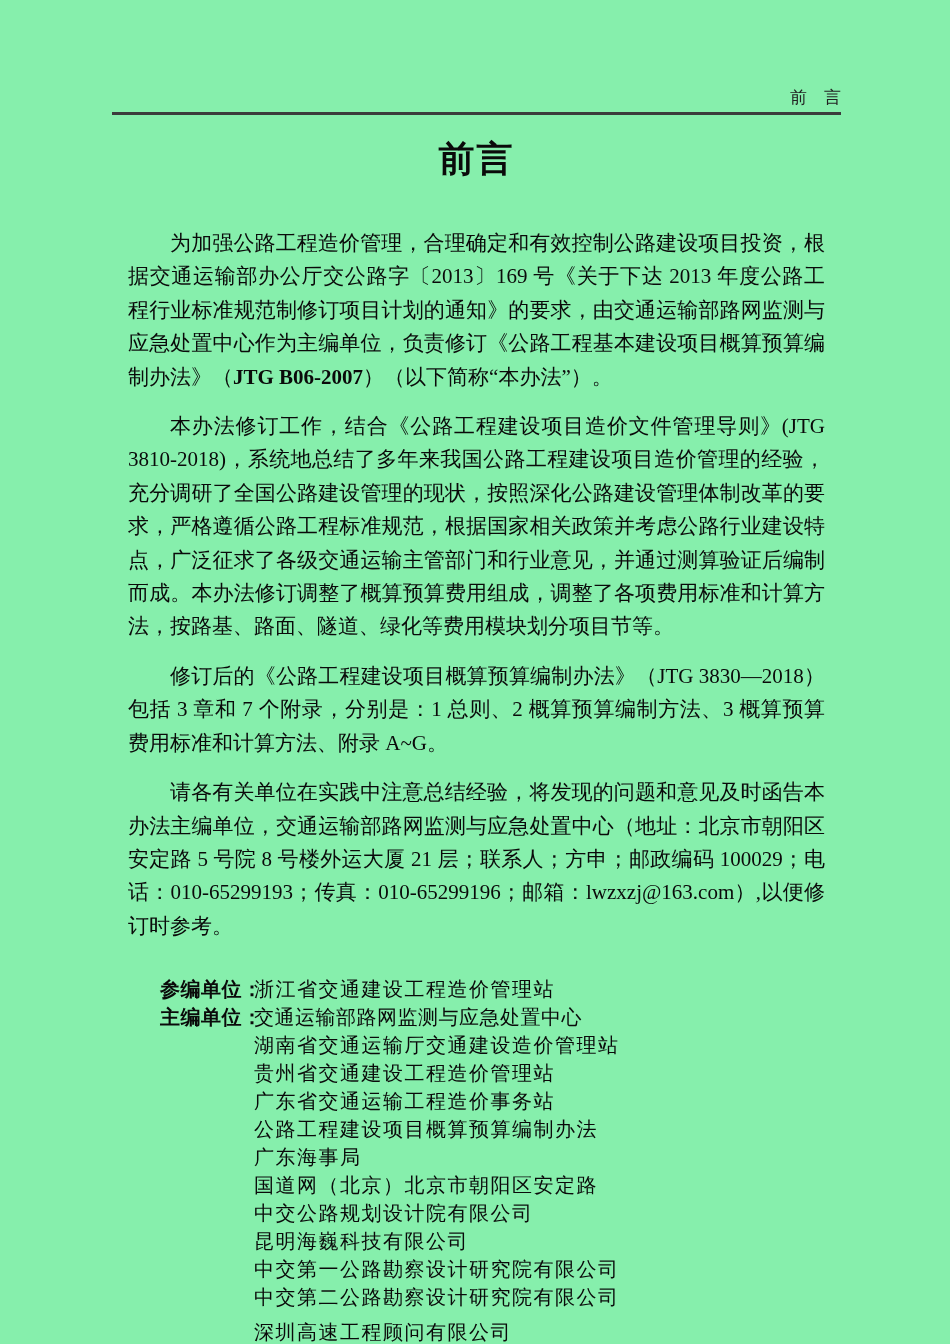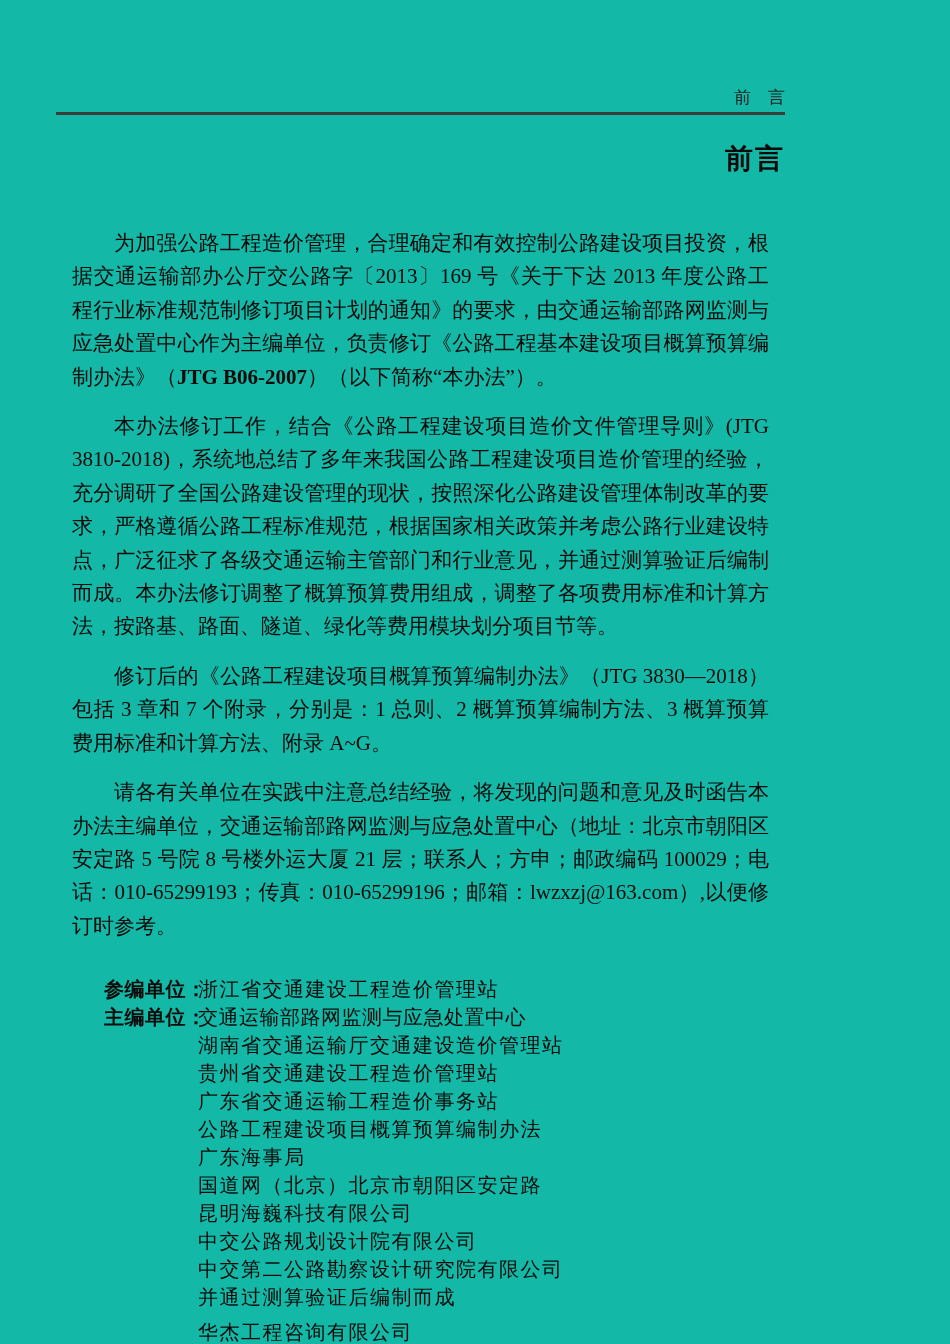--- a/index.html
+++ b/index.html
@@ -4,45 +4,45 @@
 <style>
   html, body {
     margin: 0;
     padding: 0;
     background: #ffffff;
   }
   .page {
     position: relative;
     width: 950px;
     height: 1344px;
-    background: #14b8a6;
+    background: #86efac;
     box-sizing: border-box;
-    padding: 88px 105px 0 56px;
+    padding: 88px 105px 0 112px;
     font-family: "Liberation Serif", "DejaVu Serif", serif;
     color: #0a0a0a;
     overflow: hidden;
   }
   .content {
     width: 729px;
   }
   .running-head {
     text-align: right;
     font-size: 17px;
     line-height: 20px;
     color: #222222;
     padding-bottom: 4px;
   }
   .header-rule {
     height: 0;
     border-top: 3px solid #3c3c3c;
   }
   h1.doc-title {
     margin: 22px 0 0 0;
-    text-align: right;
-    font-size: 28px;
+    text-align: center;
+    font-size: 36px;
     line-height: 44px;
     font-weight: bold;
     letter-spacing: 2px;
   }
   .body-text {
     margin-top: 46px;
   }
   .body-text p {
     margin: 16px;
     font-size: 21px;
@@ -102,22 +102,23 @@
 
       <section class="units" id="units">
           <div class="unit-row"><span class="unit-label">参编单位：</span><span class="unit-value">浙江省交通建设工程造价管理站</span></div>
           <div class="unit-row chief"><span class="unit-label">主编单位：</span><span class="unit-value">交通运输部路网监测与应急处置中心</span></div>
           <div class="unit-row"><span class="unit-label"></span><span class="unit-value">湖南省交通运输厅交通建设造价管理站</span></div>
           <div class="unit-row"><span class="unit-label"></span><span class="unit-value">贵州省交通建设工程造价管理站</span></div>
           <div class="unit-row"><span class="unit-label"></span><span class="unit-value">广东省交通运输工程造价事务站</span></div>
           <div class="unit-row"><span class="unit-label"></span><span class="unit-value">公路工程建设项目概算预算编制办法</span></div>
           <div class="unit-row"><span class="unit-label"></span><span class="unit-value">广东海事局</span></div>
           <div class="unit-row"><span class="unit-label"></span><span class="unit-value">国道网（北京）北京市朝阳区安定路</span></div>
+          <div class="unit-row"><span class="unit-label"></span><span class="unit-value">中交公路规划设计院有限公司</span></div>
           <div class="unit-row"><span class="unit-label"></span><span class="unit-value">昆明海巍科技有限公司</span></div>
-          <div class="unit-row"><span class="unit-label"></span><span class="unit-value">中交公路规划设计院有限公司</span></div>
+          <div class="unit-row"><span class="unit-label"></span><span class="unit-value">中交第一公路勘察设计研究院有限公司</span></div>
           <div class="unit-row"><span class="unit-label"></span><span class="unit-value">中交第二公路勘察设计研究院有限公司</span></div>
-          <div class="unit-row"><span class="unit-label"></span><span class="unit-value">并通过测算验证后编制而成</span></div>
+          <div class="unit-row"><span class="unit-label"></span><span class="unit-value">深圳高速工程顾问有限公司</span></div>
           <div class="unit-row"><span class="unit-label"></span><span class="unit-value">华杰工程咨询有限公司</span></div>
         </section>
     </main>
 
   </div>
 </div>
 
 </body></html>

